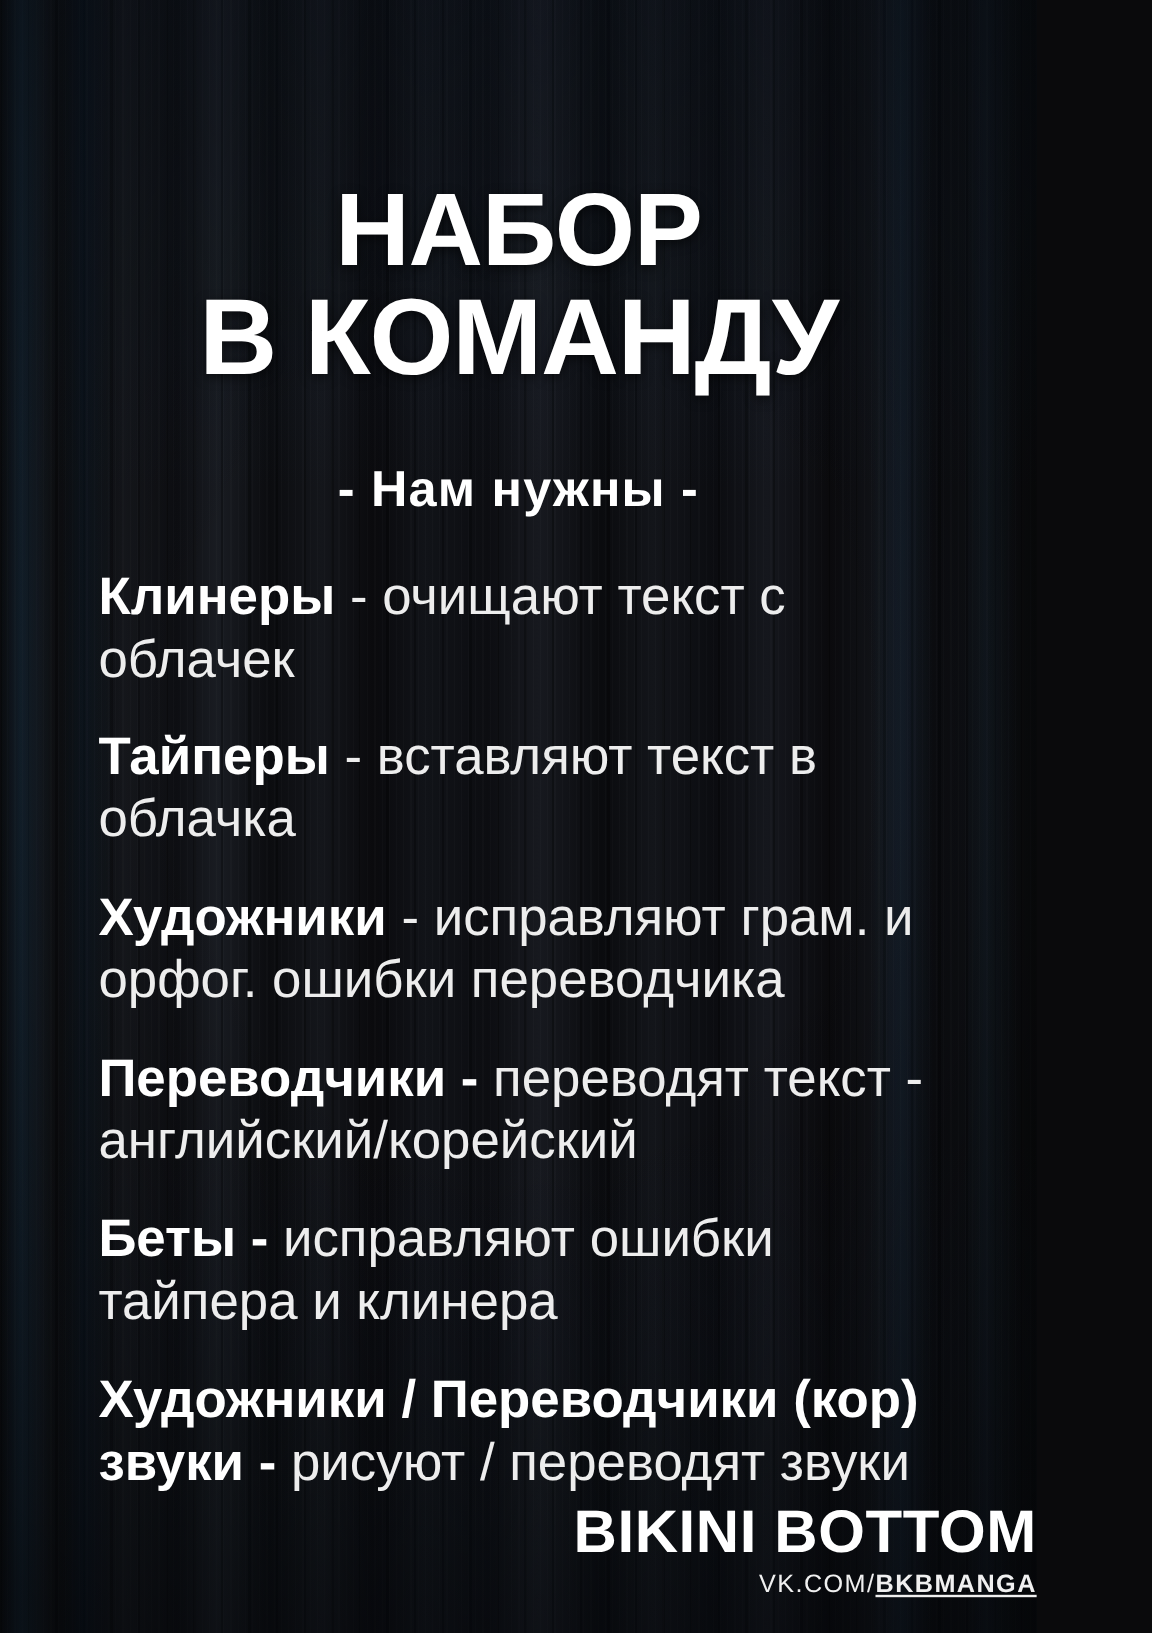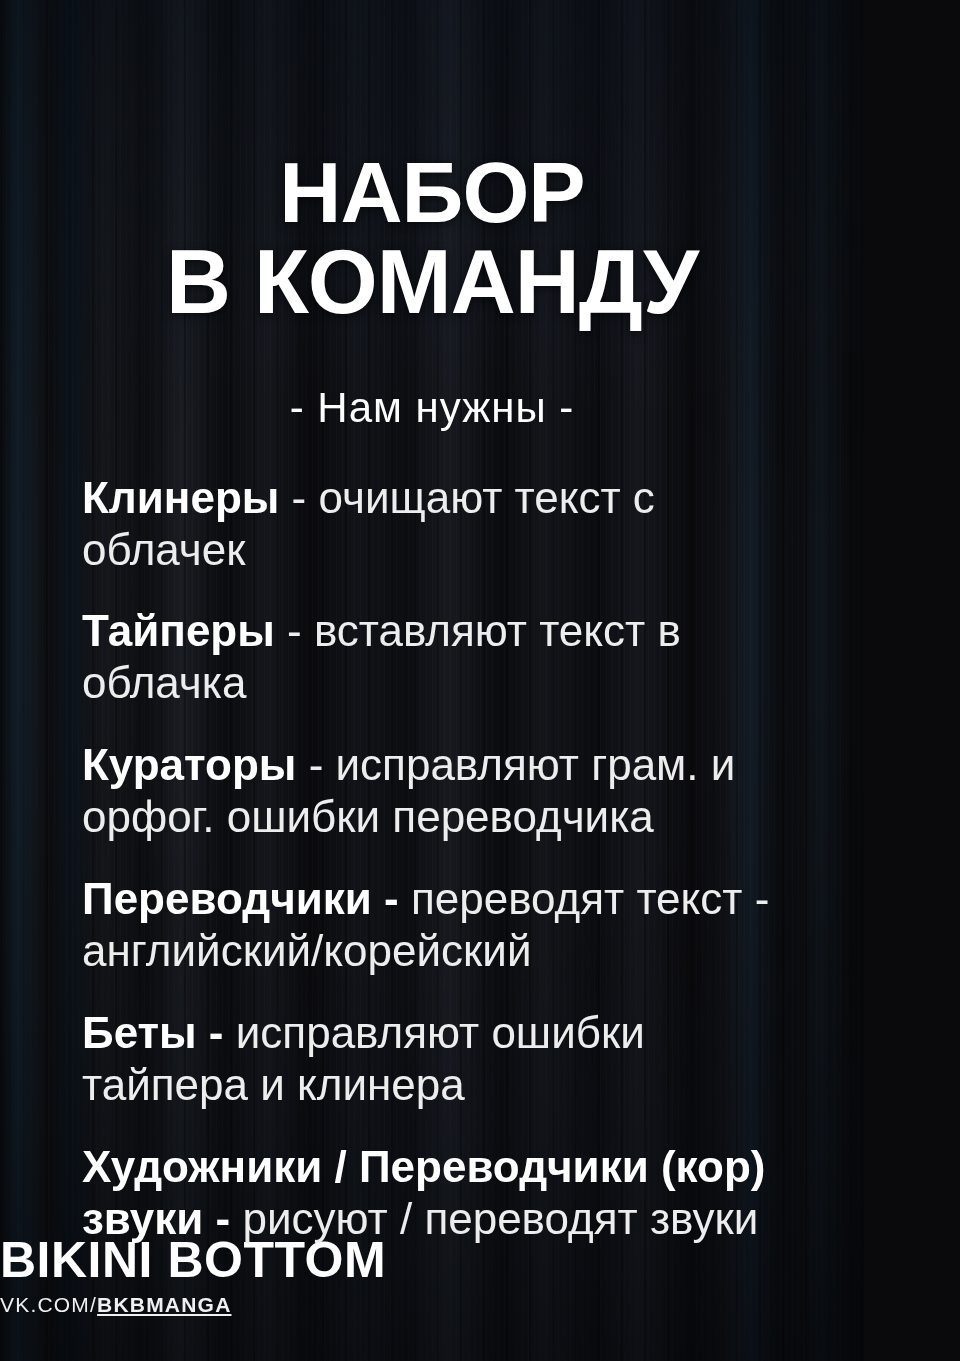--- a/index.html
+++ b/index.html
@@ -67,21 +67,21 @@
     line-height: 0.98;
     letter-spacing: -1px;
     padding-top: 92px;
     text-shadow: 0 2px 10px rgba(0,0,0,.6);
   }
   .title .l1 { display: block; }
   .title .l2 { display: block; font-size: 90px; margin-top: 4px; }
 
   .subtitle {
     text-align: center;
-    font-weight: normal;
+    font-weight: bold;
     font-size: 42px;
     letter-spacing: 1px;
     margin-top: 34px;
     margin-bottom: 40px;
   }
 
   .roles {
     margin: 0;
     padding: 0 8px;
     list-style: none;
@@ -99,22 +99,22 @@
   }
   .role .desc {
     font-weight: 300;
     color: #ededed;
   }
 
   .footer {
     position: absolute;
     left: 0;
     right: 0;
-    bottom: 44px;
-    text-align: left;
+    bottom: 28px;
+    text-align: right;
   }
   .brand {
     font-weight: bold;
     font-size: 50px;
     letter-spacing: 0.5px;
   }
   .url {
     margin-top: 4px;
     font-size: 21px;
     letter-spacing: 1.2px;
@@ -140,21 +140,21 @@
     <div class="subtitle">- Нам нужны -</div>
 
     <ul class="roles">
       <li class="role">
         <span class="name">Клинеры</span><span class="desc"> - очищают текст с облачек</span>
       </li>
       <li class="role">
         <span class="name">Тайперы</span><span class="desc"> - вставляют текст в облачка</span>
       </li>
       <li class="role">
-        <span class="name">Кураторы</span><span class="desc"> - исправляют грам. и орфог. ошибки переводчика</span>
+        <span class="name">Художники</span><span class="desc"> - исправляют грам. и орфог. ошибки переводчика</span>
       </li>
       <li class="role">
         <span class="name">Переводчики -</span><span class="desc"> переводят текст - английский/корейский</span>
       </li>
       <li class="role">
         <span class="name">Беты -</span><span class="desc"> исправляют ошибки тайпера и клинера</span>
       </li>
       <li class="role">
         <span class="name">Художники / Переводчики (кор) звуки -</span><span class="desc"> рисуют / переводят звуки</span>
       </li>

